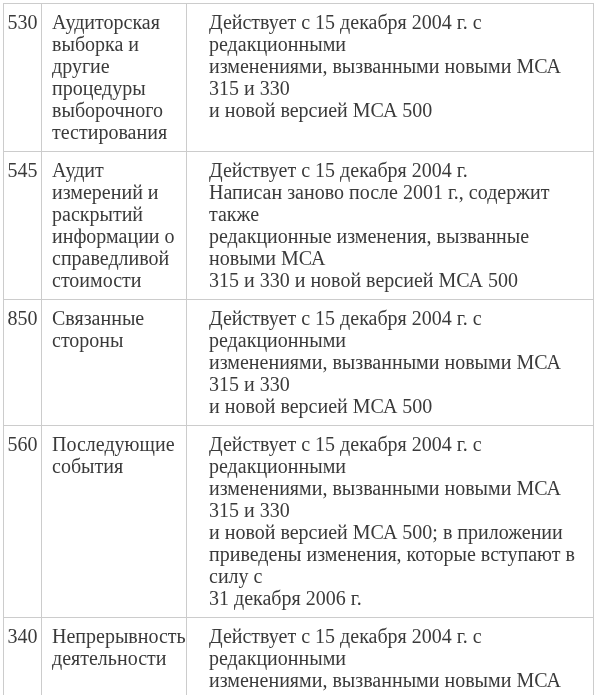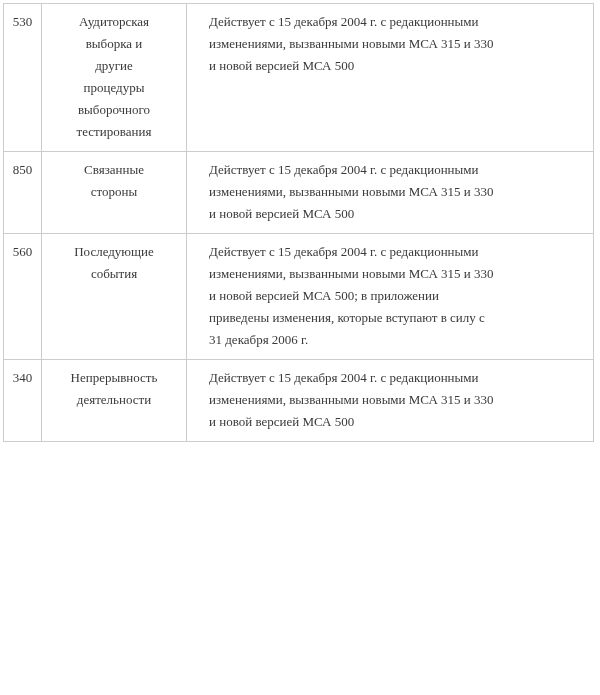--- a/index.html
+++ b/index.html
@@ -16,34 +16,33 @@
   table.standards {
     border-collapse: collapse;
     margin: 3px 0 0 3px;
     width: 591px;
     table-layout: fixed;
   }
   table.standards td {
     border: 1px solid #cccccc;
     vertical-align: top;
     color: #3a3a3a;
-    font-size: 13px;
+    font-size: 20px;
     line-height: 22px;
     white-space: pre-line;
     overflow: hidden;
   }
   td.code-col {
     width: 35px;
     text-align: center;
     padding: 7px 1px 8px 1px;
   }
   td.name-col {
     width: 124px;
     padding: 7px 10px 8px 10px;
-    text-align: center;
   }
   td.status-col {
     padding: 7px 10px 8px 22px;
   }
 </style>
 </head>
 <body>
 
 <table class="standards">
   <tbody>
@@ -51,20 +50,33 @@
       <td class="code-col">530</td>
       <td class="name-col">Аудиторская
 выборка и
 другие
 процедуры
 выборочного
 тестирования</td>
       <td class="status-col">Действует с 15 декабря 2004 г. с редакционными
 изменениями, вызванными новыми МСА 315 и 330
 и новой версией МСА 500</td>
+    </tr>
+    <tr>
+      <td class="code-col">545</td>
+      <td class="name-col">Аудит
+измерений и
+раскрытий
+информации о
+справедливой
+стоимости</td>
+      <td class="status-col">Действует с 15 декабря 2004 г.
+Написан заново после 2001 г., содержит также
+редакционные изменения, вызванные новыми МСА
+315 и 330 и новой версией МСА 500</td>
     </tr>
     <tr>
       <td class="code-col">850</td>
       <td class="name-col">Связанные
 стороны</td>
       <td class="status-col">Действует с 15 декабря 2004 г. с редакционными
 изменениями, вызванными новыми МСА 315 и 330
 и новой версией МСА 500</td>
     </tr>
     <tr>

